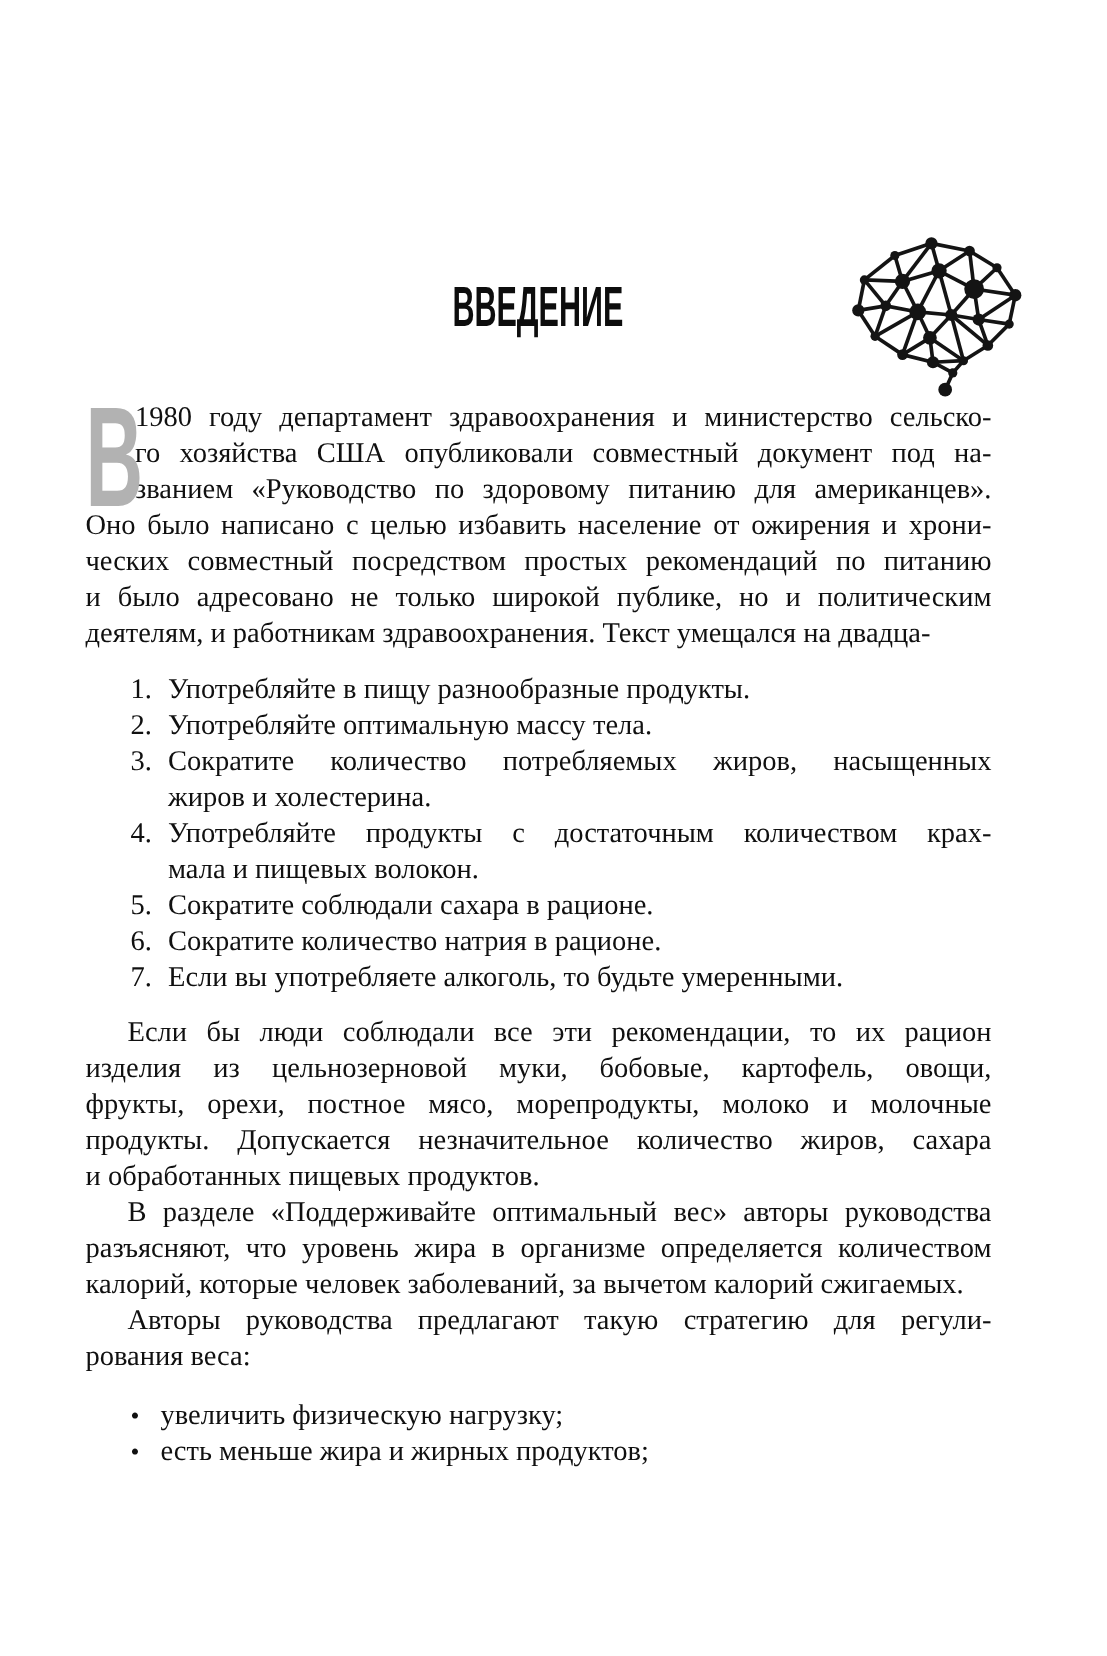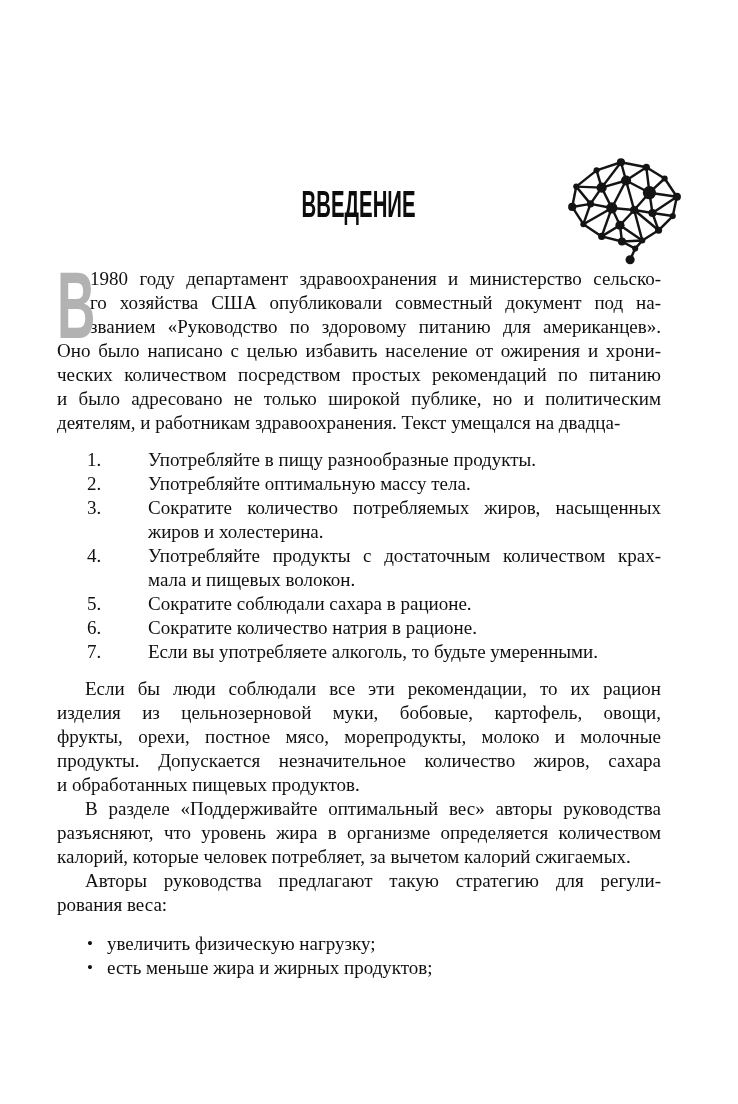--- a/index.html
+++ b/index.html
@@ -66,21 +66,21 @@
   }
   
   .numbered { margin: 13px 0 13px 0; }
   .list-row { display: flex; margin-left: 30px; }
   .num {
     flex: 0 0 25px;
     width: 25px;
     text-align: left;
   }
   .item-lines { flex: 1 1 auto; min-width: 0; }
-  .item-lines .line { text-align: justify; text-align-last: justify; margin-left: 36px; }
+  .item-lines .line { text-align: justify; text-align-last: justify; }
   .item-lines .line:last-child { text-align-last: left; }
   
   .p2 { }
   
   .bullets { margin-top: 15px; }
   .bullet-row { display: flex; margin-left: 30px; }
   .bullet-marker {
     flex: 0 0 20px; width: 20px;
     font-size: 17px;
   }
@@ -178,21 +178,21 @@
   </span>
 
   <div class="column">
 
     <div class="para intro-para">
       <div class="dropcap">В</div>
     <div class="line">1980 году департамент здравоохранения и министерство сельско-</div>
         <div class="line">го хозяйства США опубликовали совместный документ под на-</div>
         <div class="line">званием «Руководство по здоровому питанию для американцев».</div>
         <div class="line">Оно было написано с целью избавить население от ожирения и хрони-</div>
-        <div class="line">ческих количеством посредством простых рекомендаций по питанию</div>
+        <div class="line">ческих совместный посредством простых рекомендаций по питанию</div>
         <div class="line">и было адресовано не только широкой публике, но и политическим</div>
         <div class="line">деятелям, и работникам здравоохранения. Текст умещался на двадца-</div>
       </div>
 
     <div class="numbered">
       <div class="list-row">
         <span class="num">1.</span>
         <div class="item-lines">
             <div class="line">Употребляйте в пищу разнообразные продукты.</div>
           </div>
@@ -241,21 +241,21 @@
         <div class="line">Если бы люди соблюдали все эти рекомендации, то их рацион</div>
         <div class="line">изделия из цельнозерновой муки, бобовые, картофель, овощи,</div>
         <div class="line">фрукты, орехи, постное мясо, морепродукты, молоко и молочные</div>
         <div class="line">продукты. Допускается незначительное количество жиров, сахара</div>
         <div class="line">и обработанных пищевых продуктов.</div>
       </div>
 
     <div class="para indent-first">
         <div class="line">В разделе «Поддерживайте оптимальный вес» авторы руководства</div>
         <div class="line">разъясняют, что уровень жира в организме определяется количеством</div>
-        <div class="line">калорий, которые человек потребляет, за вычетом калорий сжигаемых.</div>
+        <div class="line">калорий, которые человек заболеваний, за вычетом калорий сжигаемых.</div>
       </div>
 
     <div class="para indent-first">
         <div class="line">Авторы руководства предлагают такую стратегию для регули-</div>
         <div class="line">рования веса:</div>
       </div>
 
     <div class="bullets">
       <div class="bullet-row">
         <span class="bullet-marker">•</span>

